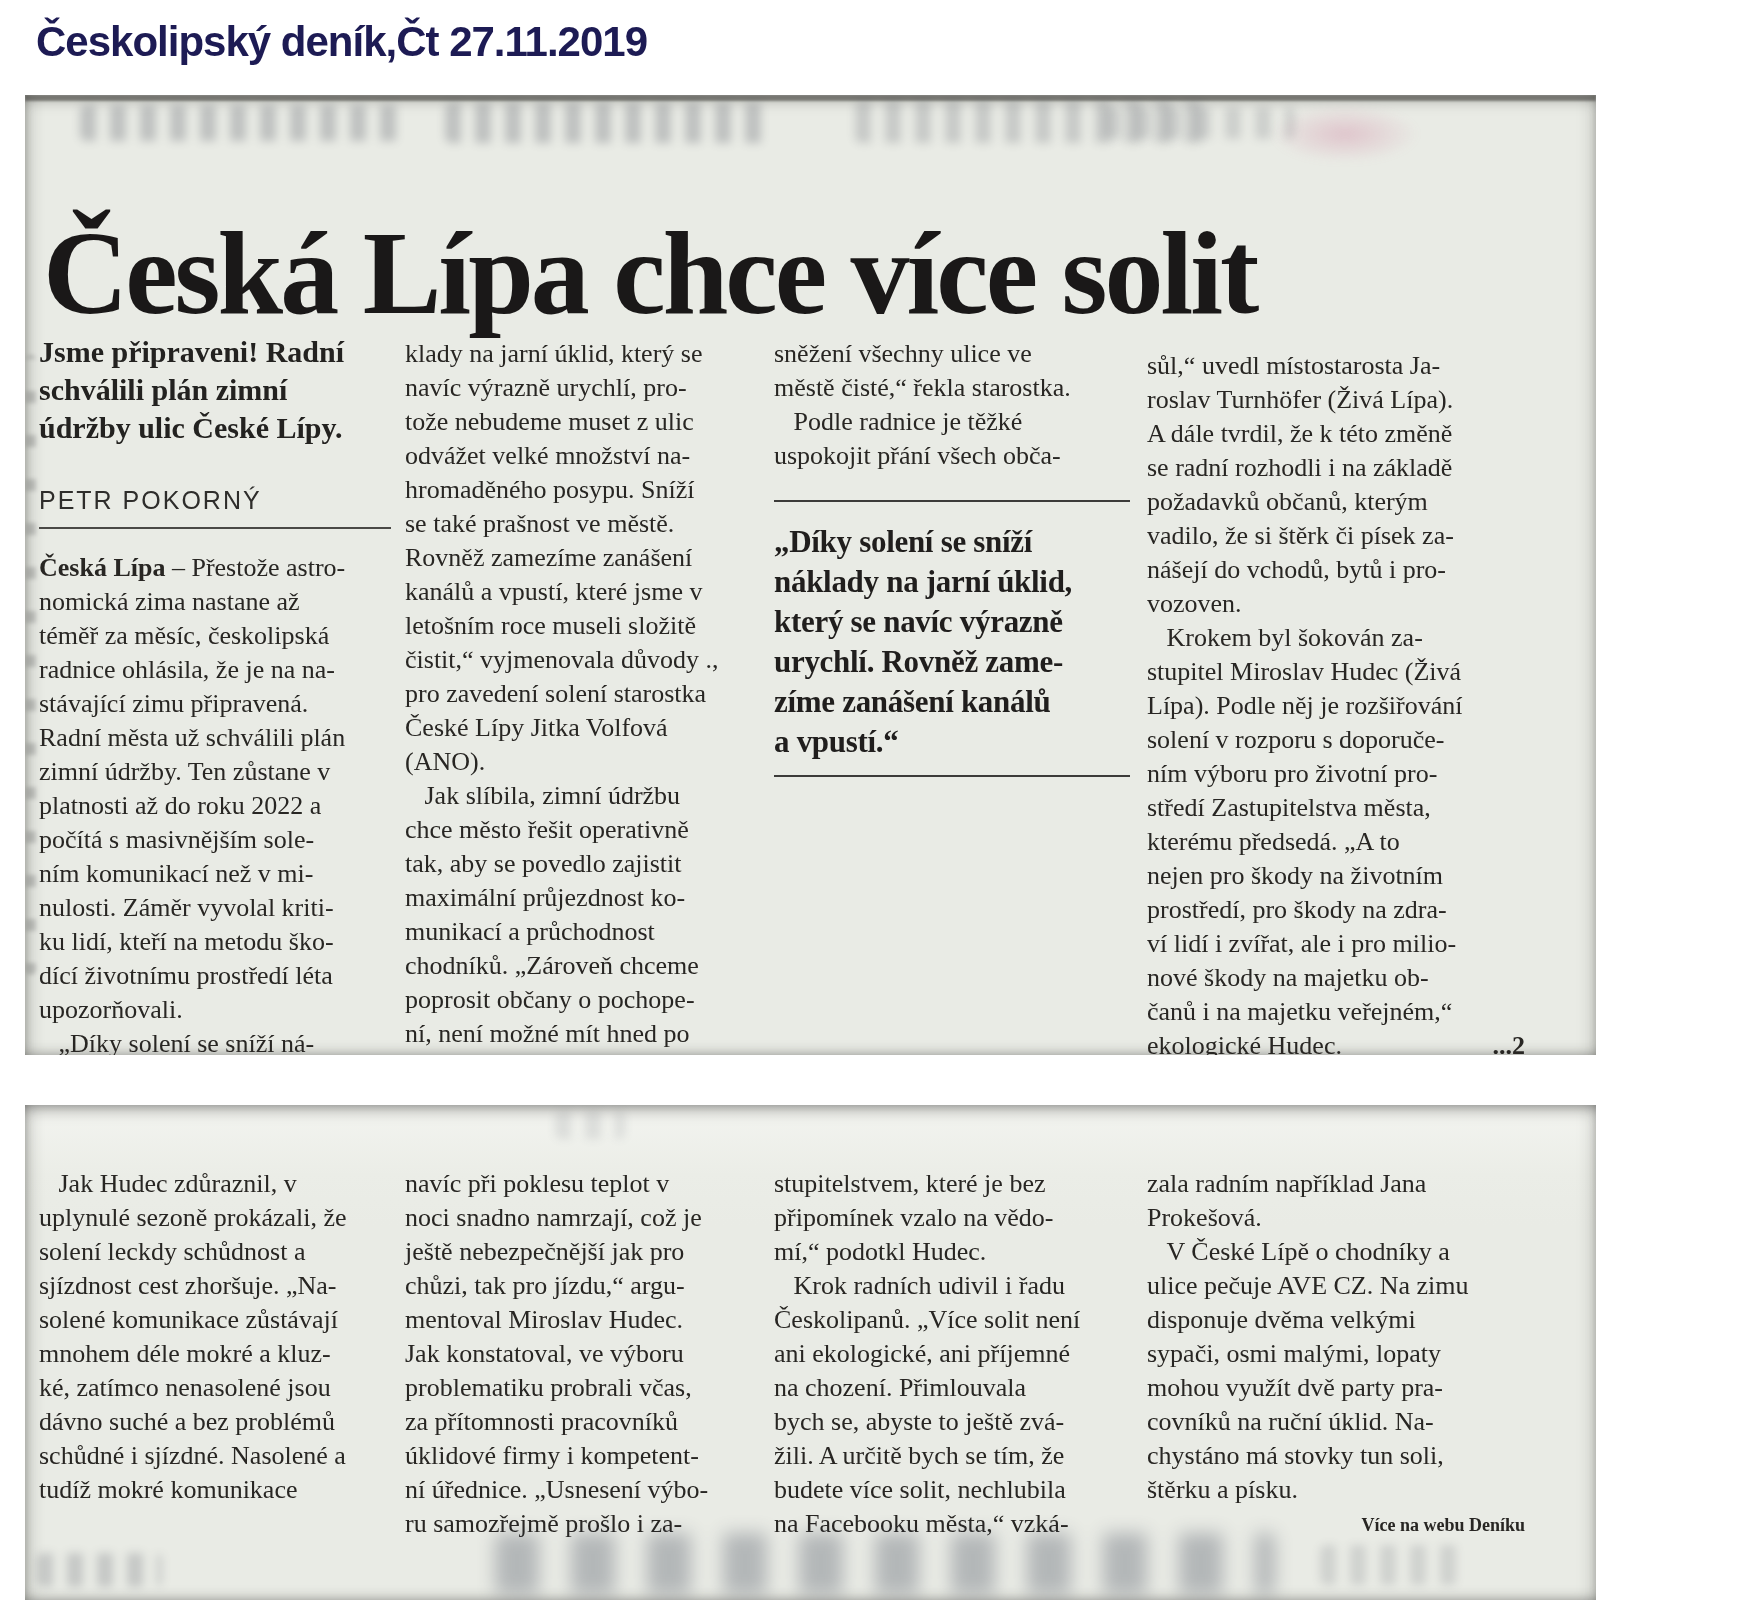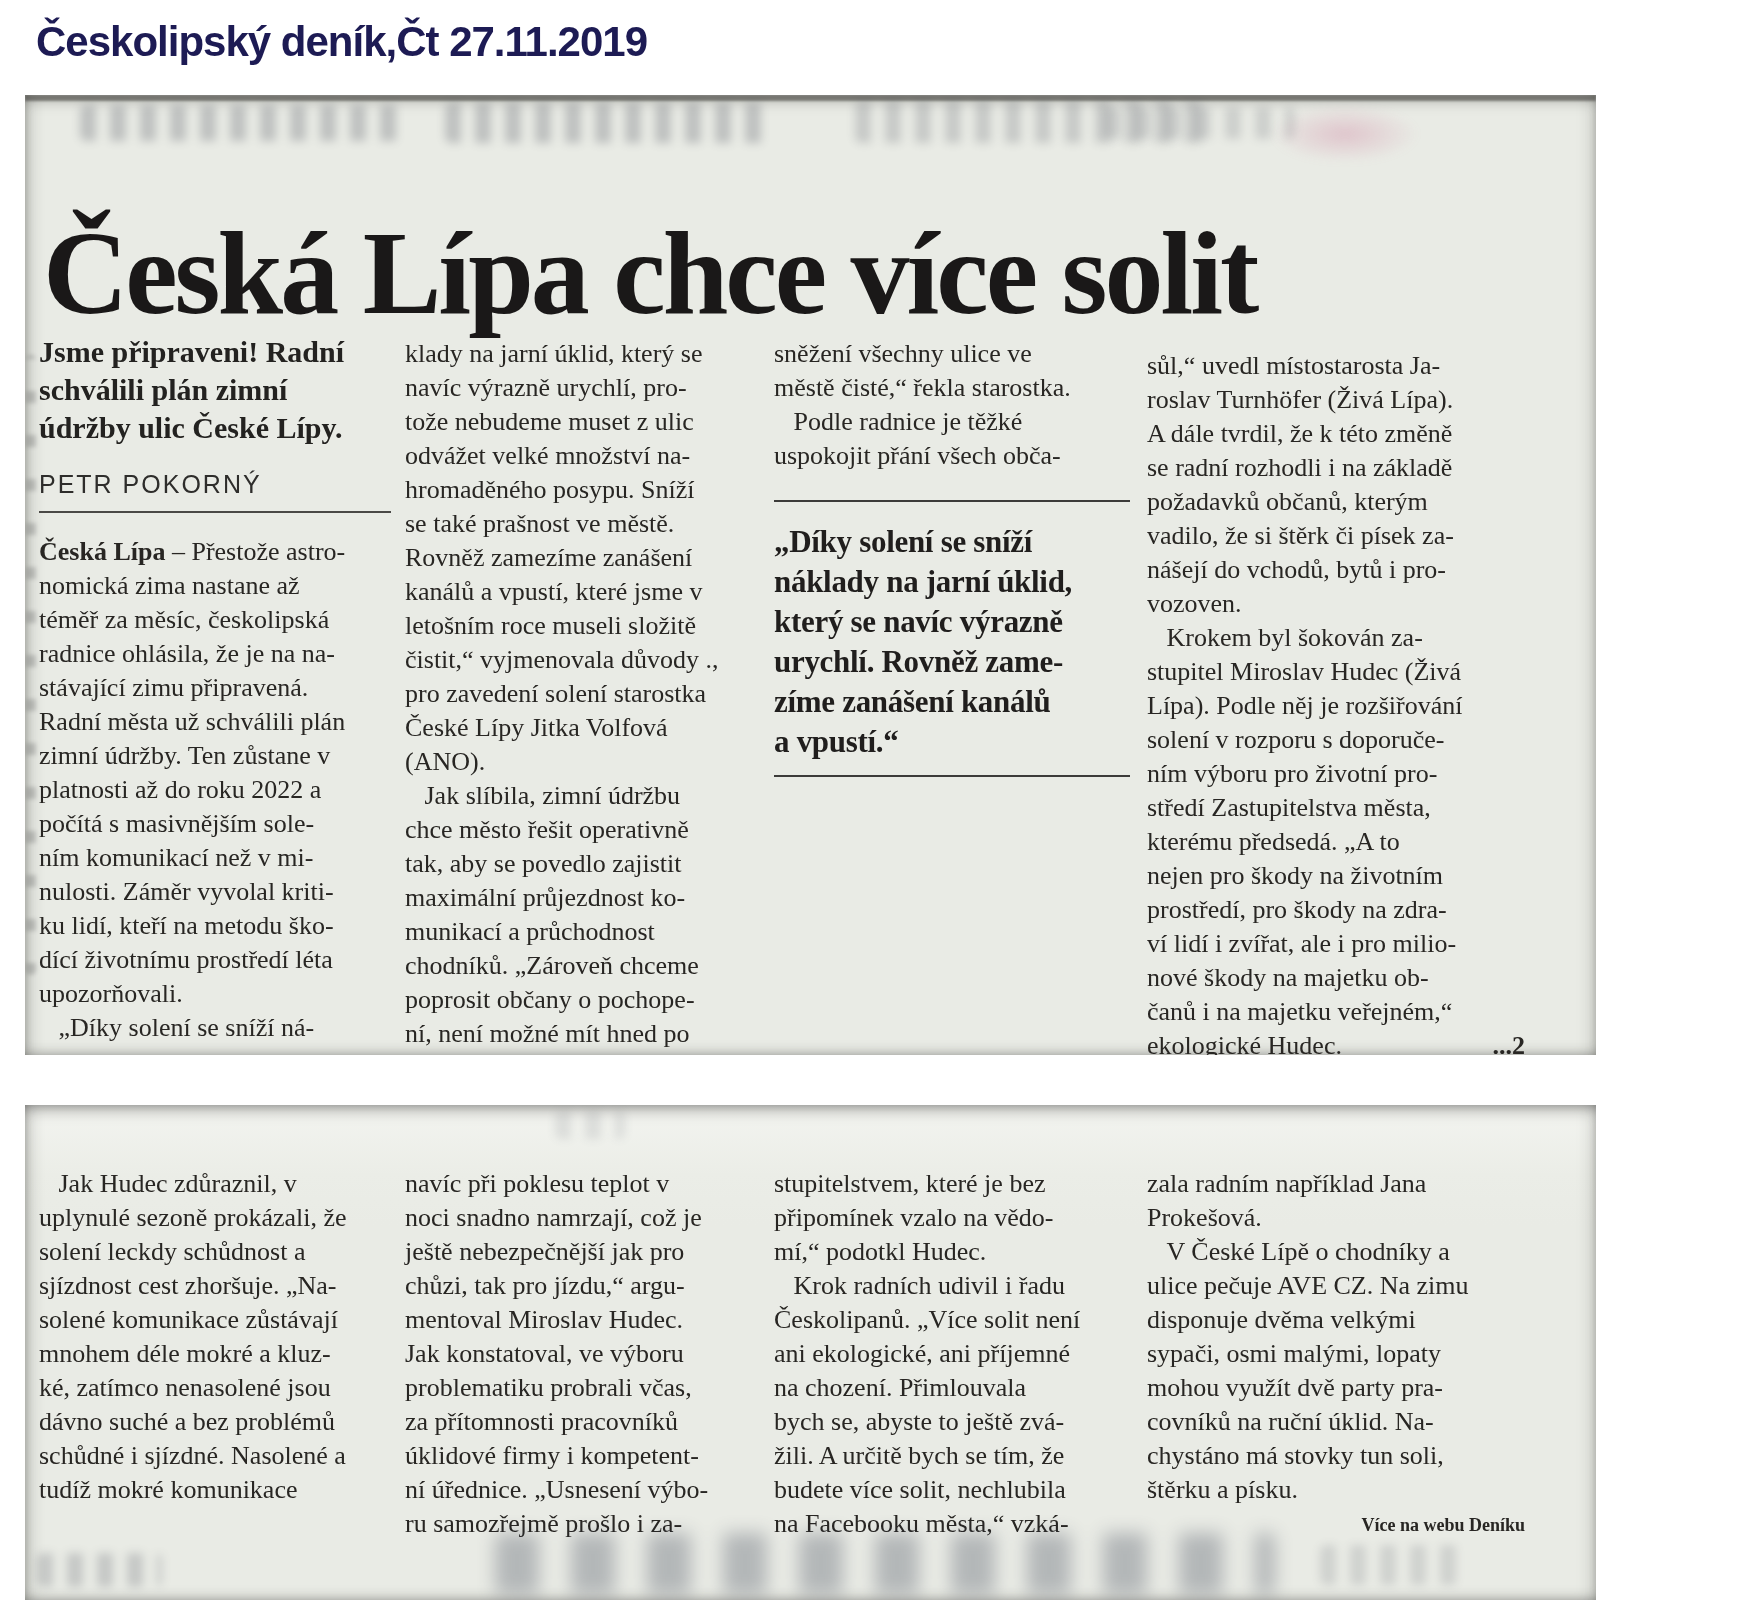--- a/index.html
+++ b/index.html
@@ -70,21 +70,21 @@
   <div class="smudge" style="left:1080px;top:12px;width:190px;height:32px;opacity:.2;"></div>
   <div class="smudge smudge-pink" style="left:1245px;top:10px;width:150px;height:58px;"></div>
   <div class="smudge smudge-vert" style="left:1px;top:260px;width:10px;height:620px;"></div>
 
   <h1 class="headline">Česká Lípa chce více solit</h1>
 
   <div class="col c1" style="top:238px;">
     <p class="lead lines">Jsme připraveni! Radní
 schválili plán zimní
 údržby ulic České Lípy.</p>
-    <div class="byline" style="margin-top:23px;">PETR POKORNÝ</div>
+    <div class="byline" style="margin-top:39px;">PETR POKORNÝ</div>
     <p class="body" style="margin-top:22px;">
       <span class="firstline"><span class="b">Česká Lípa</span><span> – Přestože astro-</span></span>
       <span class="lines" style="display:block;">nomická zima nastane až
 téměř za měsíc, českolipská
 radnice ohlásila, že je na na-
 stávající zimu připravená.
 Radní města už schválili plán
 zimní údržby. Ten zůstane v
 platnosti až do roku 2022 a
 počítá s masivnějším sole-

